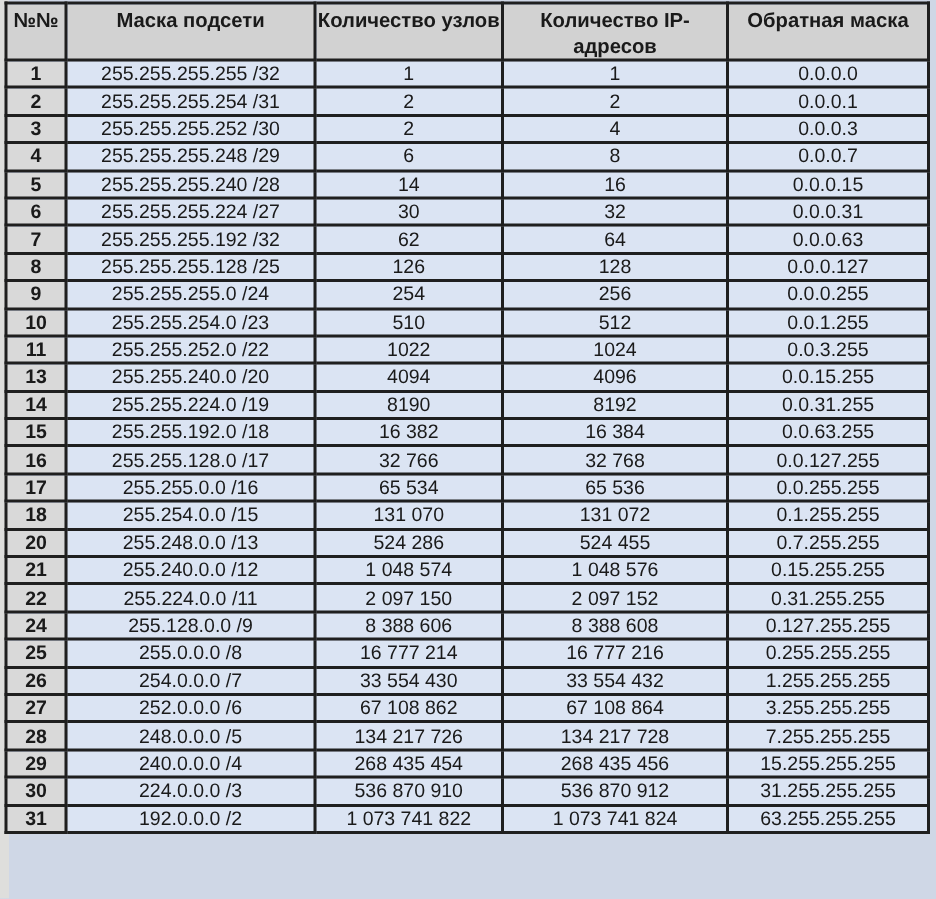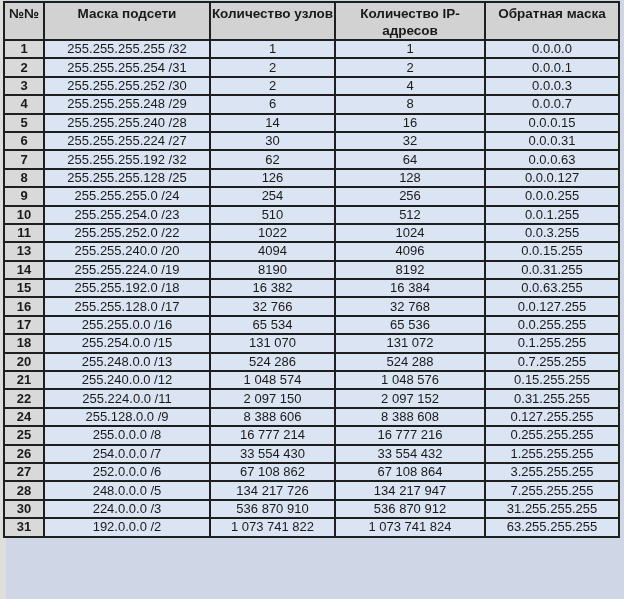--- a/index.html
+++ b/index.html
@@ -219,21 +219,21 @@
     <td class="hosts-cell">131 070</td>
     <td class="ips-cell">131 072</td>
     <td class="wild-cell">0.1.255.255</td>
   </tr>
 
 
   <tr>
     <td class="num-cell">20</td>
     <td class="mask-cell">255.248.0.0 /13</td>
     <td class="hosts-cell">524 286</td>
-    <td class="ips-cell">524 288</td>
+    <td class="ips-cell">524 455</td>
     <td class="wild-cell">0.7.255.255</td>
   </tr>
 
   <tr>
     <td class="num-cell">21</td>
     <td class="mask-cell">255.240.0.0 /12</td>
     <td class="hosts-cell">1 048 574</td>
     <td class="ips-cell">1 048 576</td>
     <td class="wild-cell">0.15.255.255</td>
   </tr>
@@ -276,24 +276,31 @@
     <td class="mask-cell">252.0.0.0 /6</td>
     <td class="hosts-cell">67 108 862</td>
     <td class="ips-cell">67 108 864</td>
     <td class="wild-cell">3.255.255.255</td>
   </tr>
 
   <tr>
     <td class="num-cell">28</td>
     <td class="mask-cell">248.0.0.0 /5</td>
     <td class="hosts-cell">134 217 726</td>
-    <td class="ips-cell">134 217 947</td>
+    <td class="ips-cell">134 217 728</td>
     <td class="wild-cell">7.255.255.255</td>
   </tr>
 
+  <tr>
+    <td class="num-cell">29</td>
+    <td class="mask-cell">240.0.0.0 /4</td>
+    <td class="hosts-cell">268 435 454</td>
+    <td class="ips-cell">268 435 456</td>
+    <td class="wild-cell">15.255.255.255</td>
+  </tr>
 
   <tr>
     <td class="num-cell">30</td>
     <td class="mask-cell">224.0.0.0 /3</td>
     <td class="hosts-cell">536 870 910</td>
     <td class="ips-cell">536 870 912</td>
     <td class="wild-cell">31.255.255.255</td>
   </tr>
 
   <tr>

